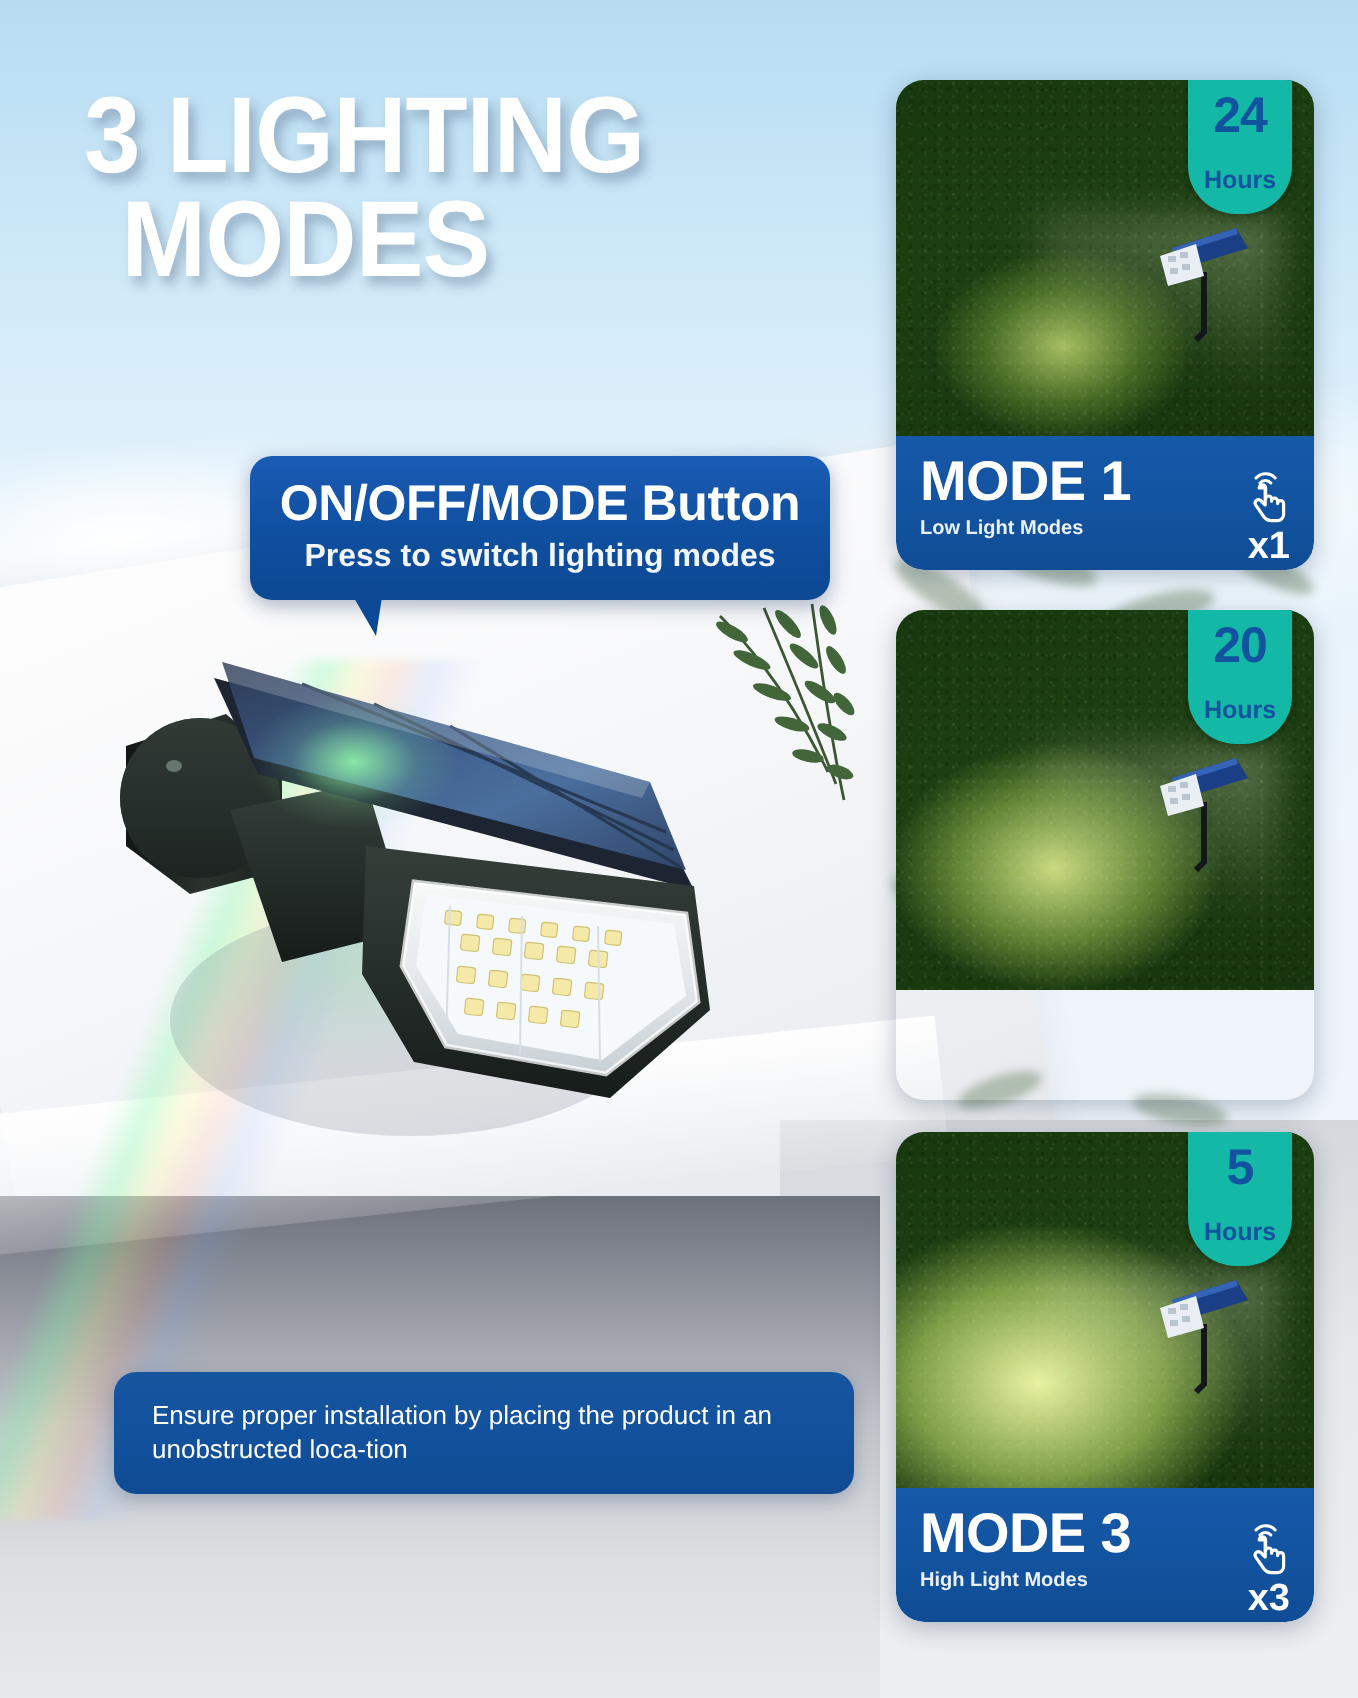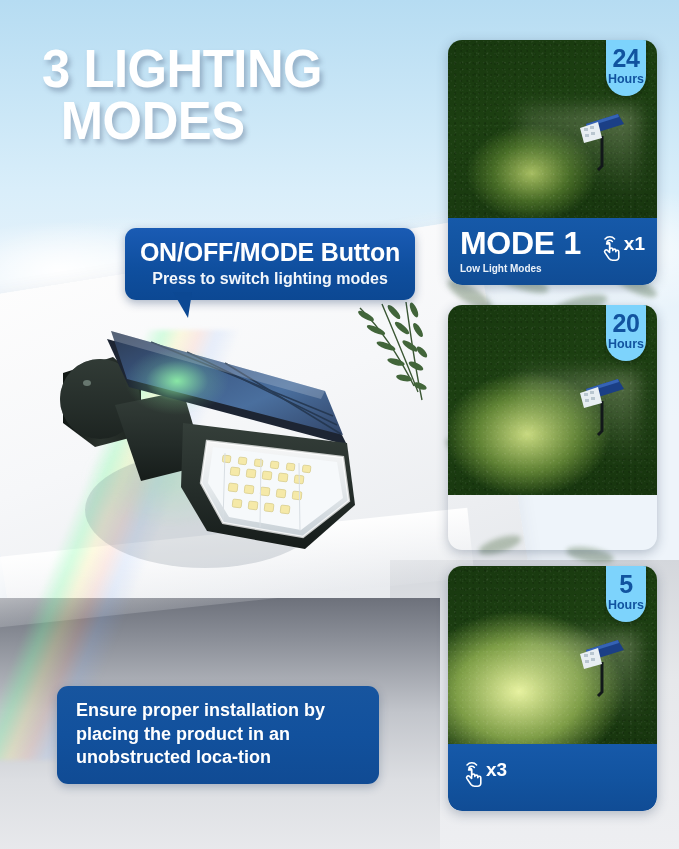--- a/index.html
+++ b/index.html
@@ -158,30 +158,29 @@
     width: 0; height: 0;
     border-left: 15px solid transparent;
     border-right: 4px solid transparent;
     border-top: 26px solid #0c4893;
   }
 
   
   .note {
     position: absolute;
     left: 57px; top: 686px;
-    width: 322px;
+    width: 370px;
     border-radius: 11px;
     background: linear-gradient(180deg, #17559f 0%, #12519d 50%, #104b94 100%);
     box-shadow: 0 3px 10px rgba(20,50,95,0.28);
     padding: 13px 19px 14px;
     box-sizing: border-box;
     color: #ffffff;
-    font-size: 18px;
+    font-size: 13px;
     line-height: 1.31;
-    font-weight: bold;
   }
 
   
   .card {
     position: absolute;
     left: 448px;
     width: 209px;
     height: 245px;
     border-radius: 14px;
     overflow: hidden;
@@ -246,41 +245,41 @@
   .mini-lamp {
     position: absolute;
     left: 124px; top: 62px;
     width: 60px; height: 70px;
   }
 
   
   .hours-badge {
     position: absolute;
     right: 11px; top: 0;
-    width: 40px;
+    width: 52px;
     padding: 6px 0 9px;
-    background: #7dd3fc;
+    background: #14b8a6;
     border-radius: 0 0 24px 24px;
     text-align: center;
     box-shadow: 0 2px 5px rgba(0,0,0,0.22);
   }
   .hours-num {
     color: #11539f;
     font-family: "Liberation Sans Narrow", "Liberation Sans", sans-serif;
     font-weight: bold;
     font-size: 25px;
     line-height: 1;
     letter-spacing: -0.5px;
   }
   .hours-word {
     color: #11539f;
     font-size: 12.5px;
     font-weight: bold;
     line-height: 1.1;
-    margin-top: 2px;
+    margin-top: 13px;
   }
 
   
   .card-bar {
     position: absolute;
     left: 0; top: 178px;
     width: 209px;
     height: 67px;
     background: linear-gradient(180deg, #1659a9 0%, #12539f 55%, #104c95 100%);
     border-radius: 0 0 14px 14px;
@@ -288,36 +287,37 @@
     padding: 8px 12px 0;
     display: flex;
     align-items: flex-start;
     justify-content: space-between;
   }
   .card-bar-text { padding-top: 1px; }
   .mode-title {
     color: #ffffff;
     font-family: "Liberation Sans Narrow", "Liberation Sans", sans-serif;
     font-weight: bold;
-    font-size: 32px;
+    font-size: 28px;
     line-height: 1;
     letter-spacing: -0.3px;
   }
   .mode-sub {
     color: #eaf1f9;
     font-size: 10px;
     font-weight: bold;
     line-height: 1.2;
     margin-top: 4px;
   }
   .tap-group {
     display: flex;
-    align-items: flex-start;
+    align-items: flex-end;
     gap: 2px;
     padding-top: 8px;
+    flex-direction: column;
   }
   .tap-count {
     color: #ffffff;
     font-family: "Liberation Sans Narrow", "Liberation Sans", sans-serif;
     font-weight: bold;
     font-size: 19px;
     line-height: 1;
   }
 </style>
 </head>
@@ -563,20 +563,24 @@
           <rect x="13" y="32" width="4" height="3"></rect>
           <rect x="19" y="30" width="4" height="3"></rect>
         </g>
       </svg>
       <div class="hours-badge">
         <div class="hours-num">5</div>
         <div class="hours-word">Hours</div>
       </div>
     </div>
     <div class="card-bar">
+      <div class="card-bar-text">
+        <div class="mode-title">MODE 3</div>
+        <div class="mode-sub">High Light Modes</div>
+      </div>
       <div class="tap-group">
         <svg width="24" height="28" viewBox="0 0 24 28">
           <g fill="none" stroke="#ffffff" stroke-width="1.5" stroke-linecap="round">
             <path d="M9 7.5 a3.6 3.6 0 0 1 5.4 0"></path>
             <path d="M7 5 a6.4 6.4 0 0 1 9.6 0"></path>
           </g>
           <path d="M11.6 10 L11.6 18.5 L9.3 16.2 a1.7 1.7 0 0 0 -2.5 2.2 L11 24.5 a4.6 4.6 0 0 0 3.6 1.8 h3.1 a3.1 3.1 0 0 0 3.1 -3.1 v-5.4 a1.5 1.5 0 0 0 -3 0 v-1.2 a1.5 1.5 0 0 0 -3 0 v-1.1 a1.5 1.5 0 0 0 -3 0 v-5.5 a1.6 1.6 0 0 0 -3.2 0 z" fill="none" stroke="#ffffff" stroke-width="1.6" stroke-linejoin="round"></path>
         </svg>
         <span class="tap-count">x3</span>
       </div>

